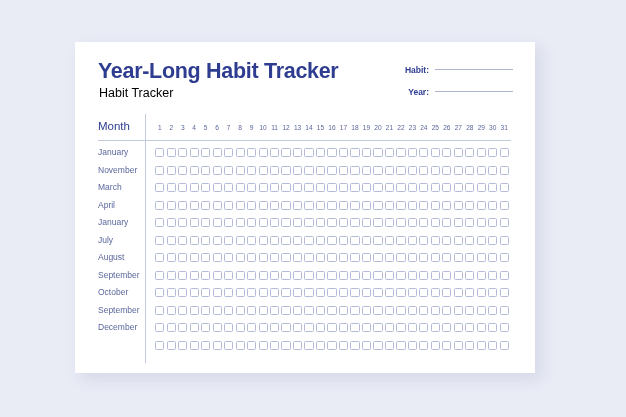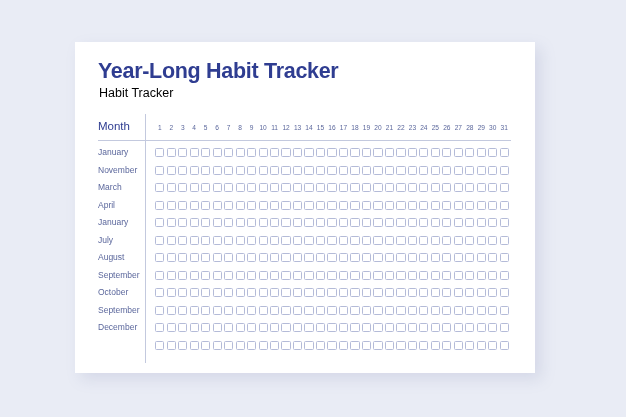--- a/index.html
+++ b/index.html
@@ -204,20 +204,30 @@
 <body>
 
 <div id="stage">
 
   <div id="card">
 
     <div class="header">
       <div class="title">Year-Long Habit Tracker</div>
       <div class="subtitle">Habit Tracker</div>
 
+      <div class="meta">
+        <div class="meta-row">
+          <span class="meta-label">Habit:</span>
+          <span class="meta-line"></span>
+        </div>
+        <div class="meta-row">
+          <span class="meta-label">Year:</span>
+          <span class="meta-line"></span>
+        </div>
+      </div>
     </div>
 
     <div class="table">
 
       <div class="col-month">
         <div class="month-head">Month</div>
       </div>
 
       <div class="head-rule"></div>
       <div class="vdivider"></div>

